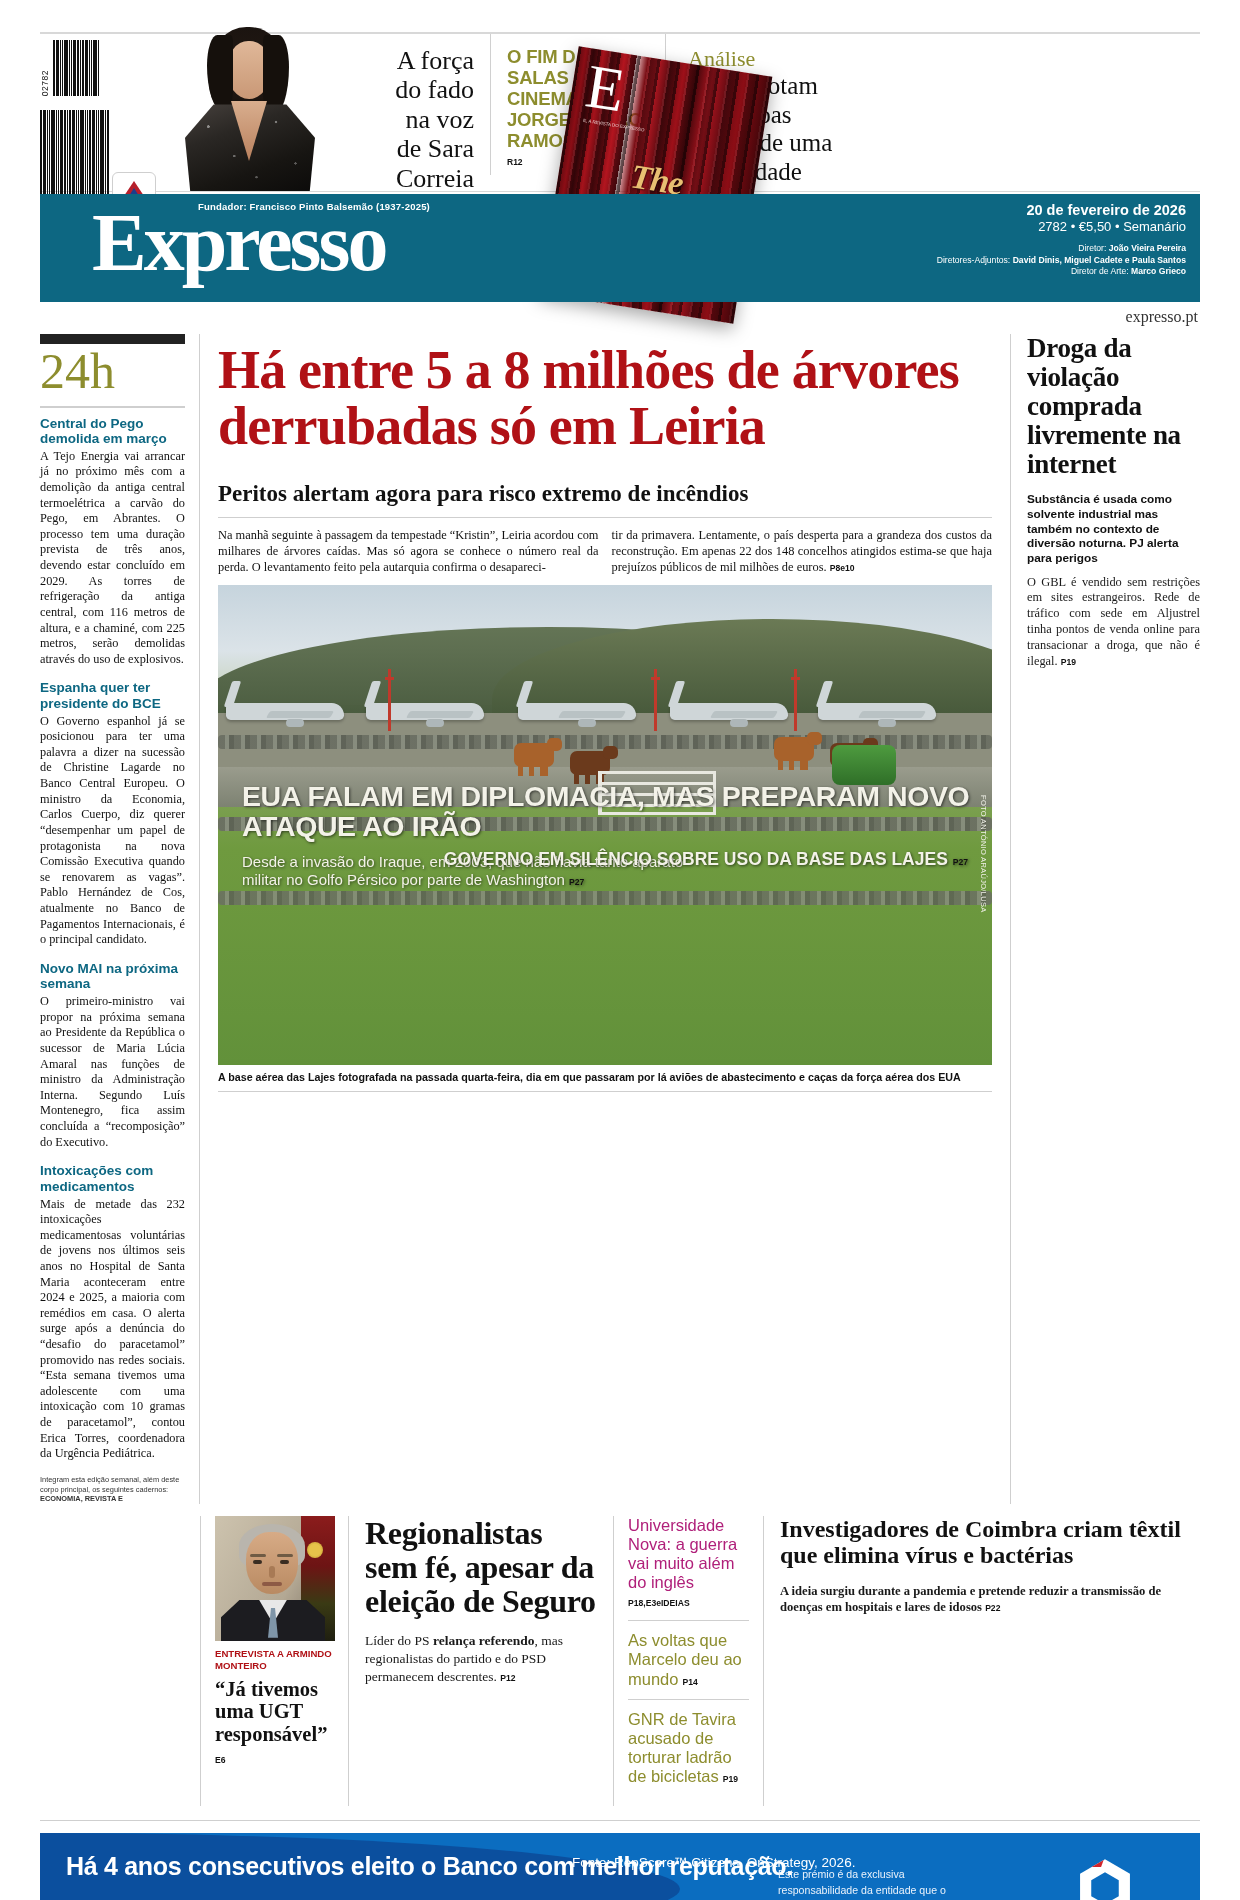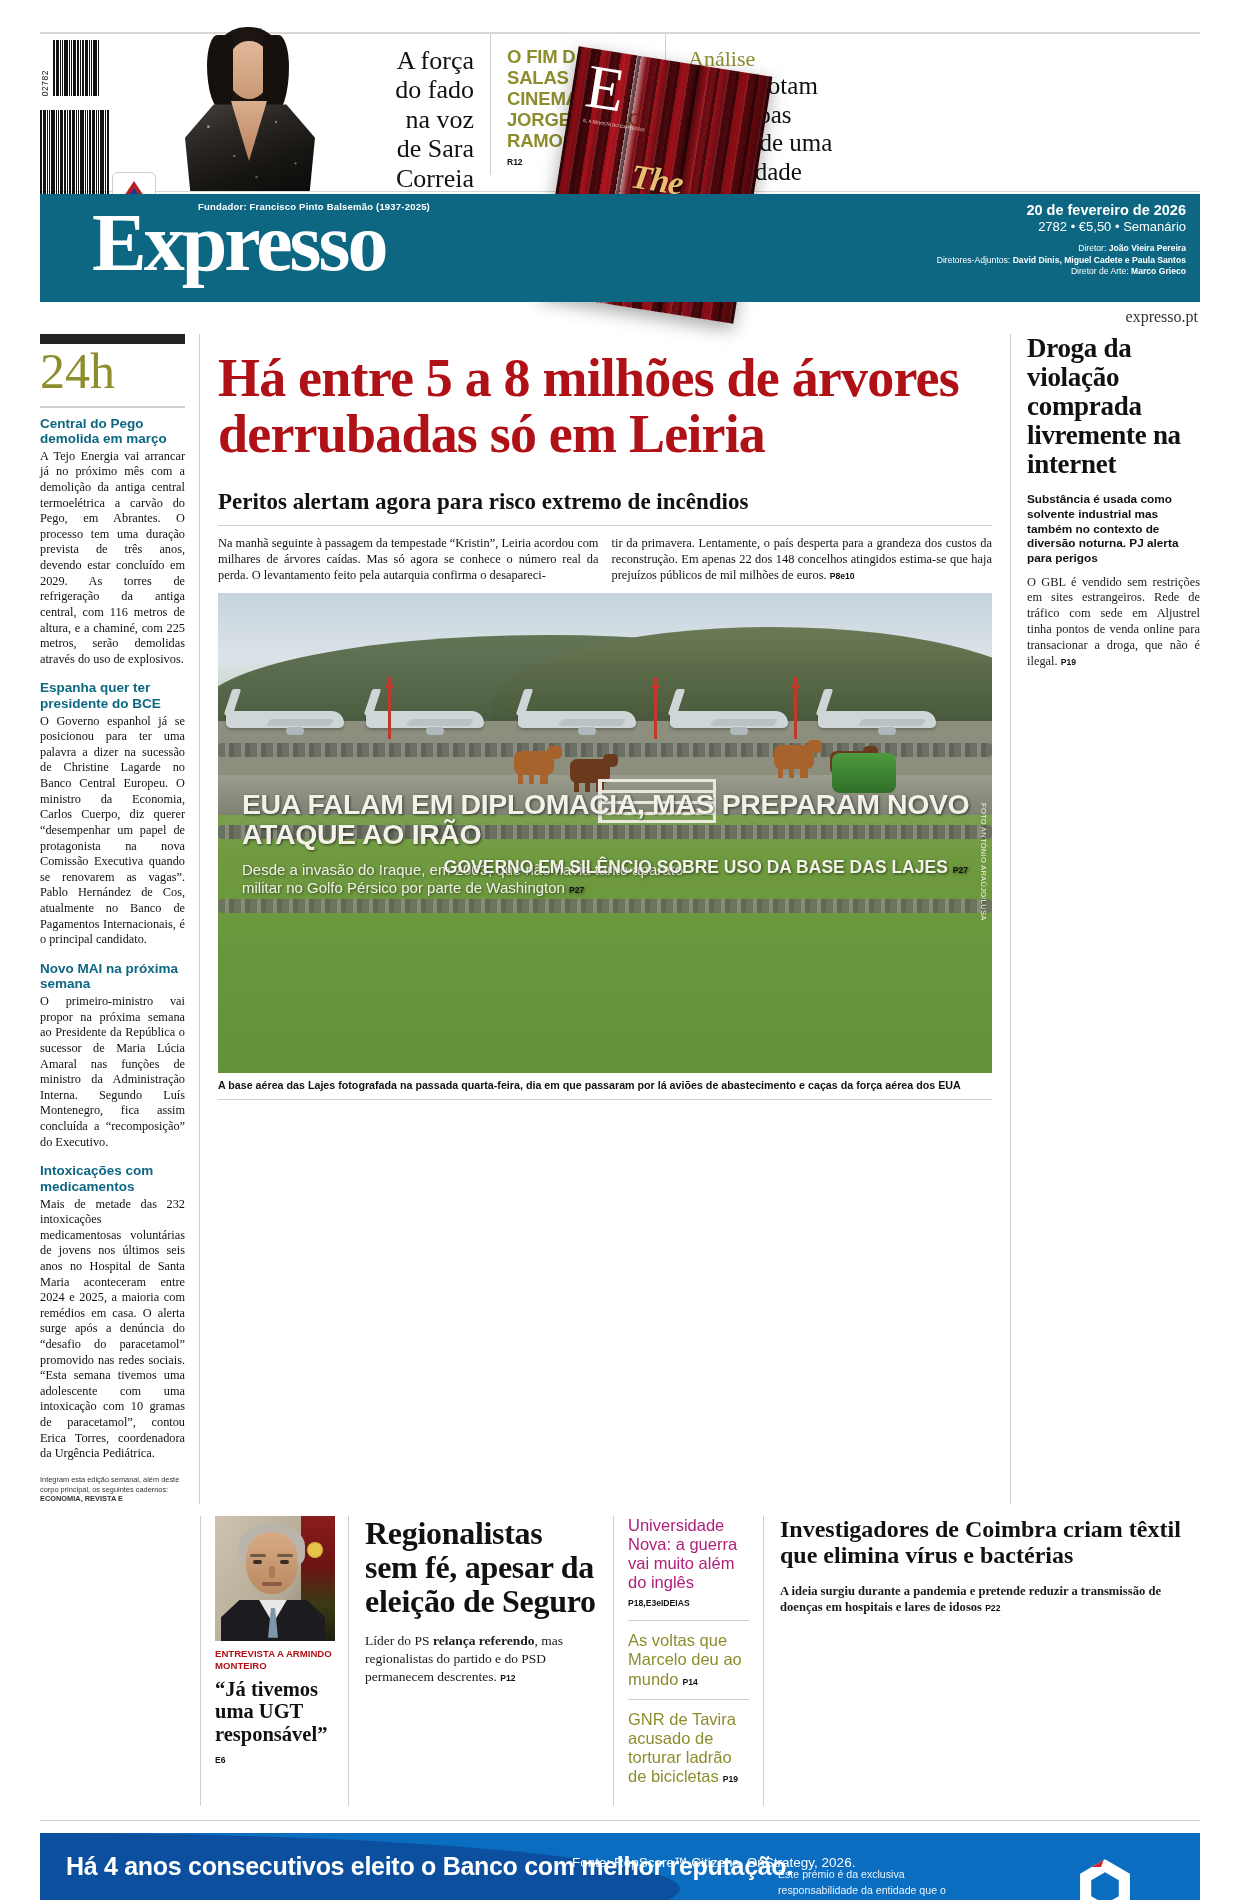--- a/index.html
+++ b/index.html
@@ -175,21 +175,21 @@
   .brief-p { font-family:"Liberation Serif",serif; font-size:12.3px; line-height:1.27;
              text-align:justify; color:#111; }
   .brief { margin-bottom:13px; }
   .note { font-family:"Liberation Sans",sans-serif; font-size:7.4px; line-height:1.3; color:#333; margin-top:10px;}
   .note b{font-weight:bold;}
 
   
   .headline {
     font-family:"Liberation Serif",serif; font-weight:bold;
     font-size:54px; line-height:1.045; color:#b01116; letter-spacing:-.8px;
-    margin-top:16px;
+    margin-top:8px;
   }
   .subhead {
     font-family:"Liberation Serif",serif; font-weight:bold; font-size:23px;
     line-height:1.12; color:#111; margin-top:26px;
   }
   .hr-thin{ height:1px; background:#cfcfcf; margin:10px 0 9px; }
   .lead3 { display:flex; gap:13px; }
   .lead3 p { flex:1; font-family:"Liberation Serif",serif; font-size:12.4px;
              line-height:1.29; text-align:justify; color:#111; }
   .pg { font-family:"Liberation Sans",sans-serif; font-weight:bold; font-size:8.6px; color:#111; }

